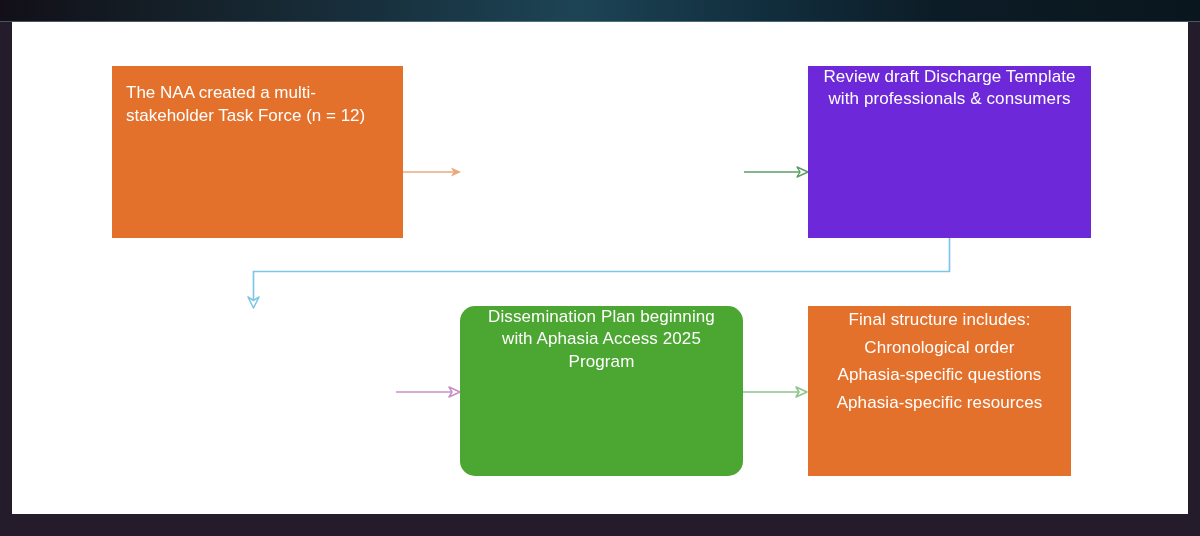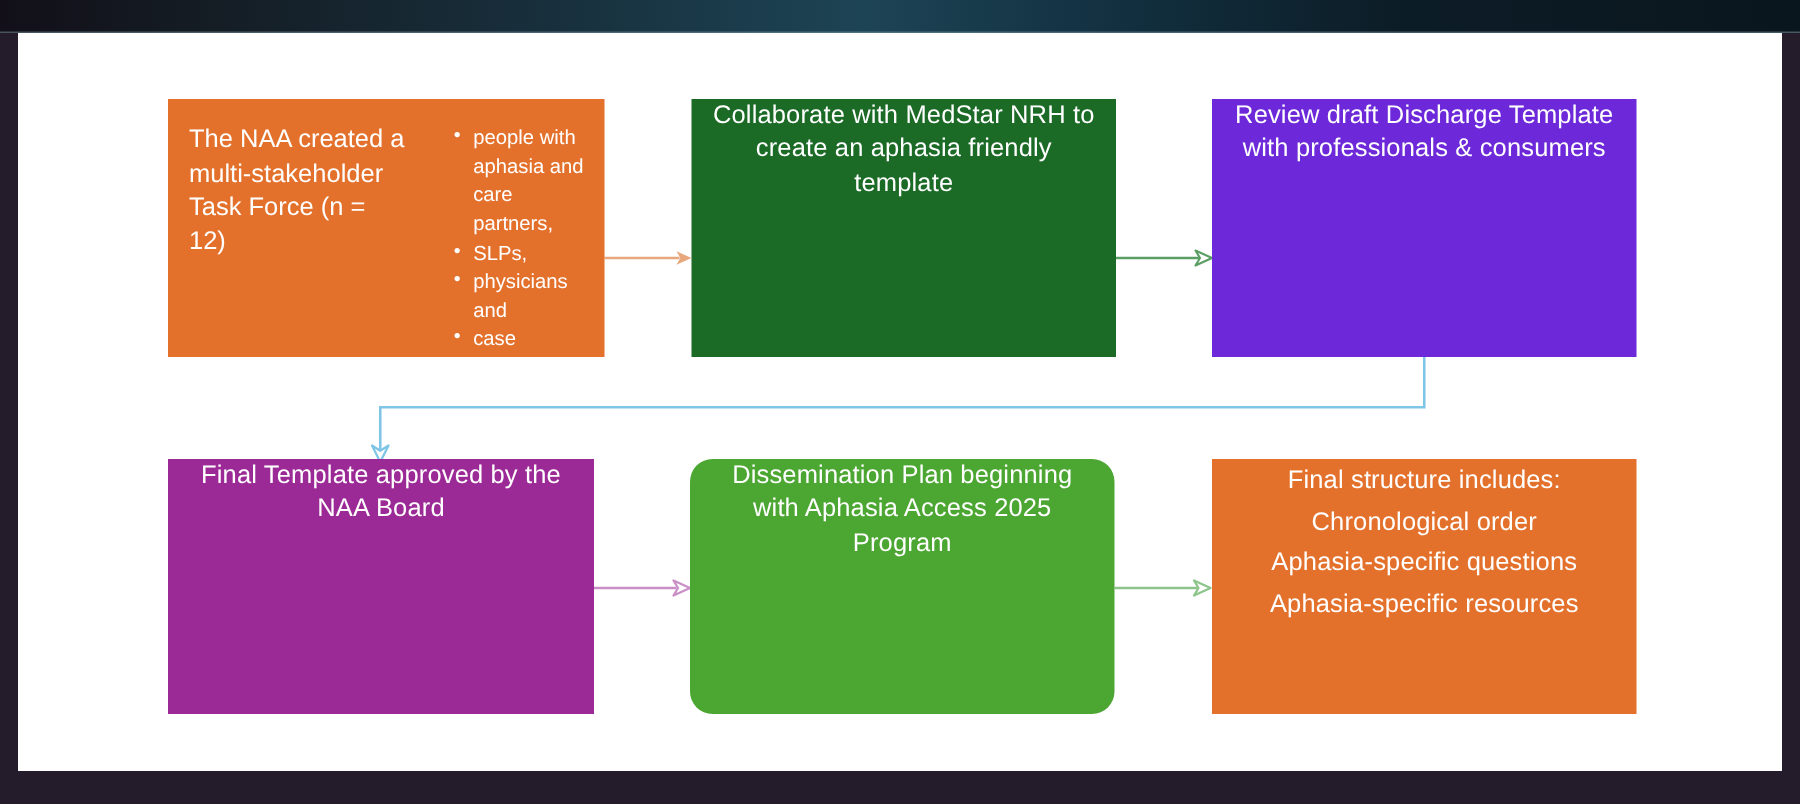--- a/index.html
+++ b/index.html
@@ -120,21 +120,21 @@
     background: #9C2A96;
   }
   #node-dissemination {
     left: 448px; top: 284px;
     width: 283px; height: 170px;
     background: #4CA632;
     border-radius: 15px;
   }
   #node-final {
     left: 796px; top: 284px;
-    width: 283px; height: 170px;
+    width: 263px; height: 170px;
     background: #E3712C;
   }
   #node-final .node-title { line-height: 1.62; }
 
   .connector {
     position: absolute;
     pointer-events: none;
   }
   .connector svg { display: block; overflow: visible; }
 </style>
@@ -177,39 +177,27 @@
 
     <div class="connector" style="left:731px; top:360px; width:66px; height:20px;">
       <svg width="66" height="20" viewBox="0 0 66 20">
         <line x1="0" y1="10" x2="55" y2="10" stroke="#8DC48A" stroke-width="1.6"></line>
         <path d="M64 10 L53 5 L56 10 L53 15 Z" fill="none" stroke="#8DC48A" stroke-width="1.5" stroke-linejoin="round"></path>
       </svg>
     </div>
 
     <div class="node" id="node-taskforce">
       <div class="heading">The NAA created a multi-stakeholder Task Force (n = 12)</div>
-      <ul>
-        <li>people with aphasia and care partners,</li>
-        <li>SLPs,</li>
-        <li>physicians and</li>
-        <li>case managers</li>
-      </ul>
-    </div>
-
-    <div class="node" id="node-collaborate">
-      <div class="node-title">Collaborate with MedStar NRH to create an aphasia friendly template</div>
-    </div>
+    </div>
+
 
     <div class="node" id="node-review">
       <div class="node-title">Review draft Discharge Template with professionals &amp; consumers</div>
     </div>
 
-    <div class="node" id="node-approved">
-      <div class="node-title">Final Template approved by the NAA Board</div>
-    </div>
 
     <div class="node" id="node-dissemination">
       <div class="node-title">Dissemination Plan beginning with Aphasia Access 2025 Program</div>
     </div>
 
     <div class="node" id="node-final">
       <div class="node-title">Final structure includes:
 Chronological order
 Aphasia-specific questions
 Aphasia-specific resources</div>

